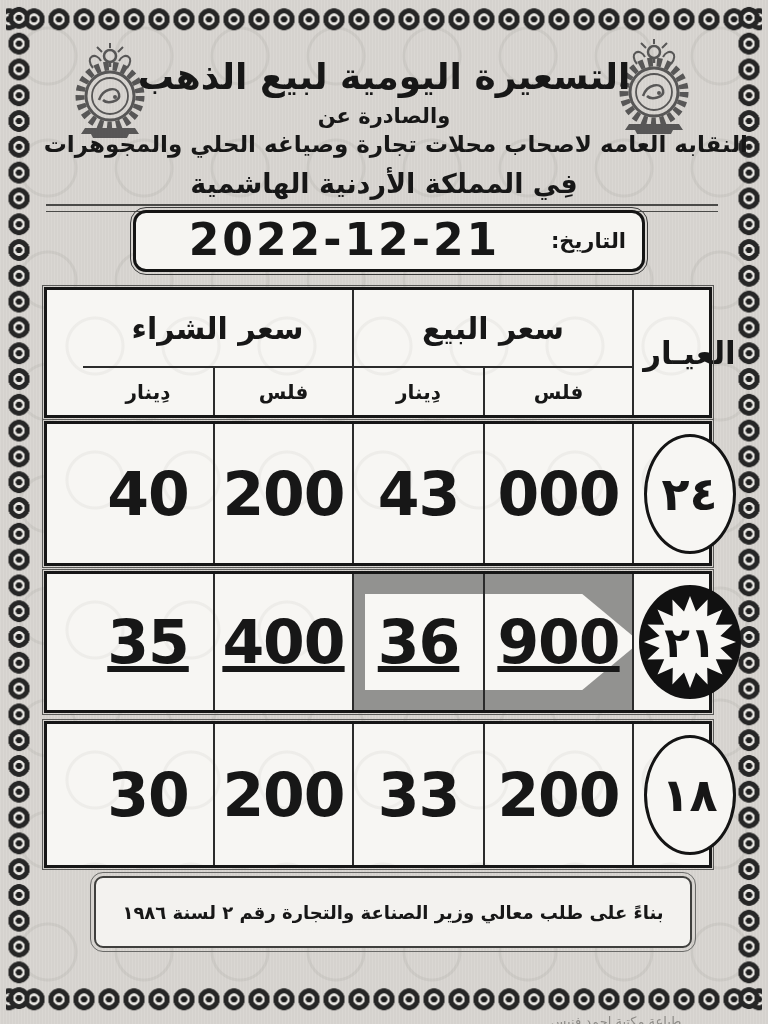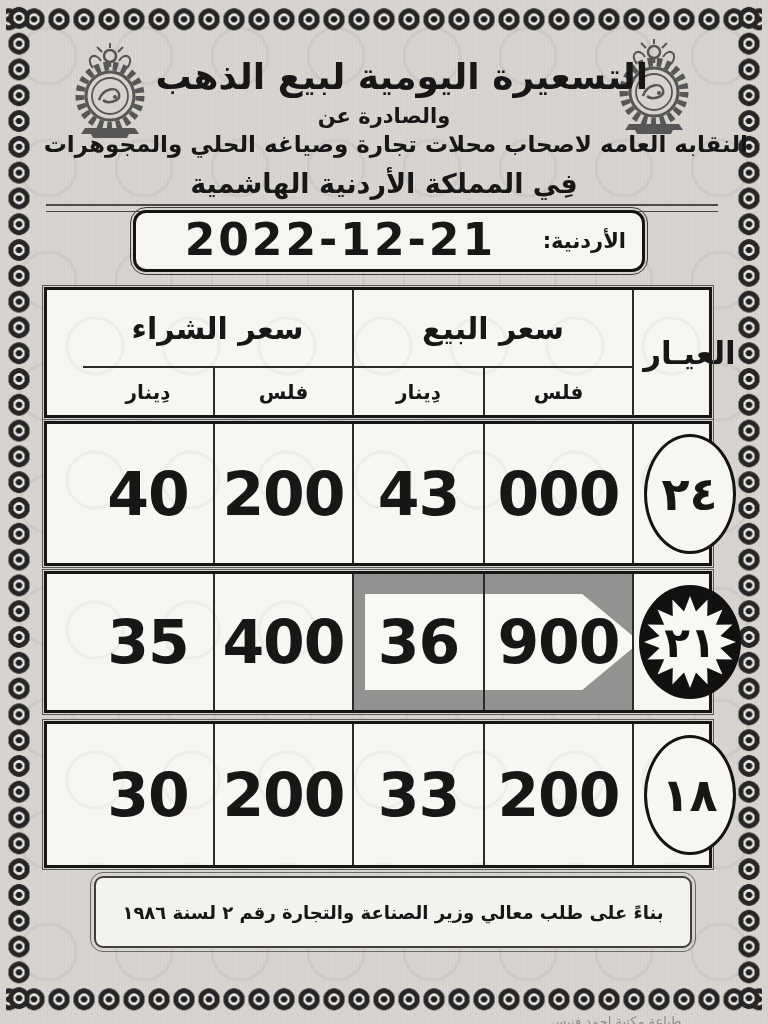--- a/index.html
+++ b/index.html
@@ -17,21 +17,21 @@
   .chain.top{left:6px;top:6px;width:756px;height:26px;}
   .chain.bottom{left:6px;top:986px;width:756px;height:26px;}
   .chain.left{left:6px;top:6px;width:26px;height:1004px;}
   .chain.right{left:736px;top:6px;width:26px;height:1004px;}
 
   .logo{position:absolute;width:112px;height:96px;opacity:.82;}
   .logo svg{width:100%;height:100%;}
   .logo.l{left:54px;top:42px;}
   .logo.r{left:598px;top:38px;}
 
-  .title{position:absolute;left:120px;right:120px;top:56px;text-align:right;
+  .title{position:absolute;left:120px;right:120px;top:56px;text-align:center;
          font-size:36px;font-weight:bold;letter-spacing:-1px;direction:rtl;}
   .sub1{position:absolute;left:0;right:0;top:104px;text-align:center;font-size:21px;font-weight:bold;direction:rtl;}
   .sub2{position:absolute;left:20px;right:20px;top:131px;text-align:right;font-size:23px;font-weight:bold;direction:rtl;}
   .sub3{position:absolute;left:0;right:0;top:168px;text-align:center;font-size:27px;font-weight:bold;direction:rtl;}
   .rule{position:absolute;left:46px;top:204px;width:672px;height:5px;
         border-top:2px solid #4a4a48;border-bottom:1px solid #4a4a48;}
 
   .datebox{position:absolute;left:133px;top:210px;width:512px;height:62px;background:#f6f5f2;
            border:3px solid #141414;border-radius:13px;outline:1px solid #3c3c3c;outline-offset:2px;
            display:flex;flex-direction:row-reverse;align-items:center;padding:0 16px;box-sizing:border-box;z-index:2;}
@@ -53,21 +53,21 @@
   .h-karat{grid-column:5;grid-row:1/3;font-size:31px;border-left:2px solid #2b2b2b;}
   .scell{grid-row:2;border-top:2px solid #2b2b2b;display:flex;align-items:center;justify-content:center;
          font-size:20px;font-weight:bold;direction:rtl;}
   .scell.b{border-left:2px solid #2b2b2b;}
 
   .rowblock .grid{position:relative;}
   .cell{display:flex;align-items:center;justify-content:center;position:relative;z-index:3;}
   .cell + .cell{border-left:2px solid #2b2b2b;}
   .num{font-size:60px;font-weight:bold;letter-spacing:-1px;}
   .r1{top:421px;height:145px;}
-  .r2{top:571px;height:142px;}
+  .r2{top:571px;height:142px;text-decoration:underline;}
   .r3{top:721px;height:147px;}
   .circlebadge{width:86px;height:114px;border:3px solid #141414;border-radius:50%;
                display:flex;align-items:center;justify-content:center;font-size:46px;font-weight:bold;
                background:#f7f6f3;}
   .grayband{position:absolute;left:269px;top:0;width:280px;height:100%;background:#929290;z-index:1;}
   .arrow{position:absolute;left:282px;top:20px;width:275px;height:96px;background:#f8f7f4;z-index:2;
          clip-path:polygon(0 0,79% 0,100% 50%,79% 100%,0 100%);}
   .starwrap{width:106px;height:118px;}
 
   .footerbox{position:absolute;left:94px;top:876px;width:598px;height:72px;background:#f3f2ef;
@@ -118,21 +118,21 @@
   </svg>
 </div>
 
 <div class="title">التسعيرة اليومية لبيع الذهب</div>
 <div class="sub1">والصادرة عن</div>
 <div class="sub2">النقابه العامه لاصحاب محلات تجارة وصياغه الحلي والمجوهرات</div>
 <div class="sub3">فِي المملكة الأردنية الهاشمية</div>
 <div class="rule"></div>
 
 <div class="datebox">
-  <span class="lbl">الأردنية:</span>
+  <span class="lbl">التاريخ:</span>
   <span class="val">2022-12-21</span>
 </div>
 
 <div class="block hblock">
   <div class="grid">
     <div class="hcell h-buy">سعر الشراء</div>
     <div class="hcell h-sell">سعر البيع</div>
     <div class="hcell h-karat">العيـار</div>
     <div class="scell" style="grid-column:1">دِينار</div>
     <div class="scell b" style="grid-column:2">فلس</div>

